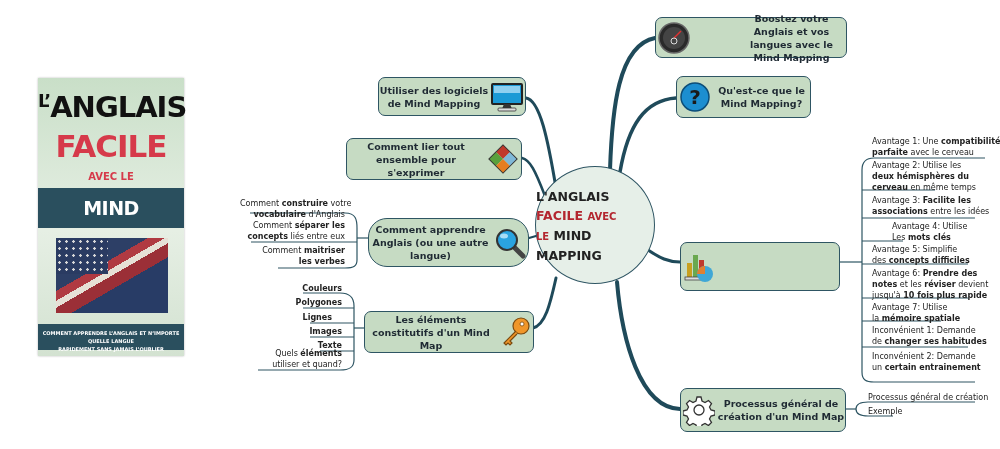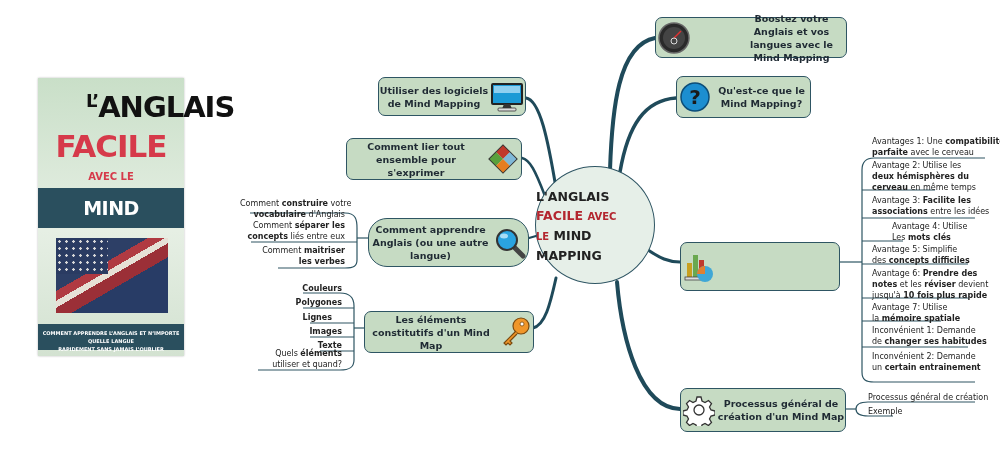--- a/index.html
+++ b/index.html
@@ -2,21 +2,21 @@
 <html><head>
 <meta charset="utf-8">
 <style>
   html, body { margin: 0; padding: 0; background: #ffffff; }
   body { width: 1000px; height: 449px; position: relative; overflow: hidden; font-family: "DejaVu Sans", sans-serif; }
   .abs { position: absolute; }
   svg.links { position: absolute; left: 0; top: 0; }
 
   
   .cover { left: 38px; top: 78px; width: 146px; height: 278px; background: linear-gradient(#c9dfc8, #e6efe4 55%, #d3e2d1); box-shadow: 0 0 2px #bbb; }
-  .cover .t1 { position: absolute; left: 0; right: 0; top: 12px; text-align: center; font-family: "DejaVu Sans", sans-serif; font-weight: bold; font-size: 29px; letter-spacing: -1px; color: #111; margin-left: 48px; }
+  .cover .t1 { position: absolute; left: 0; right: 0; top: 12px; text-align: center; font-family: "DejaVu Sans", sans-serif; font-weight: bold; font-size: 29px; letter-spacing: -1px; color: #111; }
   .cover .t1 .ap { font-size: 18px; vertical-align: top; }
   .cover .t2 { position: absolute; left: 0; right: 0; top: 50px; text-align: center; font-weight: bold; font-size: 31px; color: #d63a4a; letter-spacing: -1px; }
   .cover .t3 { position: absolute; left: 0; right: 0; top: 93px; text-align: center; font-weight: bold; font-size: 10px; color: #d63a4a; }
   .cover .band { position: absolute; left: 0; right: 0; top: 110px; height: 40px; background: #2a4f5e; color: #fff; text-align: center; font-weight: bold; font-size: 19px; line-height: 40px; letter-spacing: -0.5px; }
   .cover .flag { position: absolute; left: 18px; top: 160px; width: 112px; height: 75px; background: linear-gradient(150deg, #2d3f66 0 38%, #b03a42 38% 45%, #e6e0d6 45% 50%, #9b2f37 50% 60%, #283c66 60%); }
   .cover .flag .stars { position: absolute; left: 0; top: 0; width: 52px; height: 36px; background: radial-gradient(#d9d9d9 1px, transparent 1.5px) 0 0/7px 7px, #2a3b62; }
   .cover .foot { position: absolute; left: 0; right: 0; top: 246px; height: 26px; background: #2a4f5e; color: #fff; font-size: 5px; font-weight: bold; text-align: center; line-height: 8px; padding-top: 5px; box-sizing: border-box; }
 
   
   .center { left: 535px; top: 166px; width: 120px; height: 118px; border-radius: 50%; background: #e6efe8; border: 1.5px solid #2e5563; box-sizing: border-box; font-family: "DejaVu Sans", sans-serif; font-weight: bold; font-size: 12.5px; line-height: 19px; padding-top: 20px; color: #222; }
@@ -219,21 +219,21 @@
 <div class="abs sub r" style="left:250px;top:312px;width:82px;"><b>Lignes</b></div>
 <div class="abs sub r" style="left:260px;top:326px;width:82px;"><b>Images</b></div>
 <div class="abs sub r" style="left:260px;top:340px;width:82px;"><b>Texte</b></div>
 <div class="abs sub r" style="left:240px;top:348px;width:102px;">
   <div><span>Quels </span><b>éléments</b></div>
   <div>utiliser et quand?</div>
 </div>
 
 <div id="avantages-list">
     <div class="abs sub l" style="left: 872px; top: 136px;">
-      <div><span>Avantages 1: Une </span><b>compatibilité</b></div>
+      <div><span>Avantage 1: Une </span><b>compatibilité</b></div>
       <div><b>parfaite</b><span> avec le cerveau</span></div>
     </div>
     <div class="abs sub l" style="left: 872px; top: 160px;">
       <div><span>Avantage 2: Utilise les</span></div>
       <div><b>deux hémisphères du</b></div>
       <div><b>cerveau</b><span> en même temps</span></div>
     </div>
     <div class="abs sub l" style="left: 872px; top: 195px;">
       <div><span>Avantage 3: </span><b>Facilite les</b></div>
       <div><b>associations</b><span> entre les idées</span></div>

